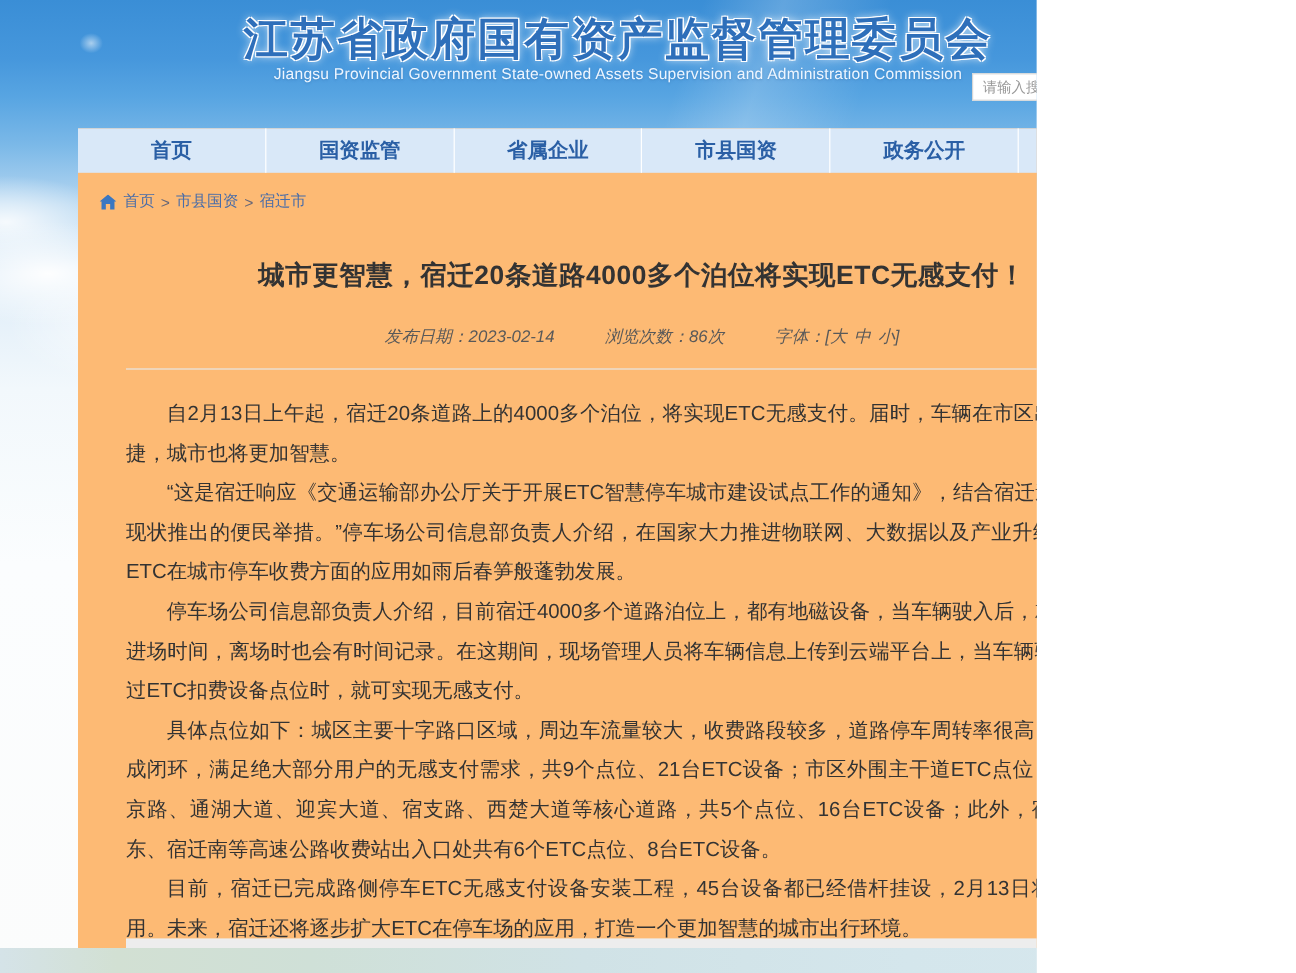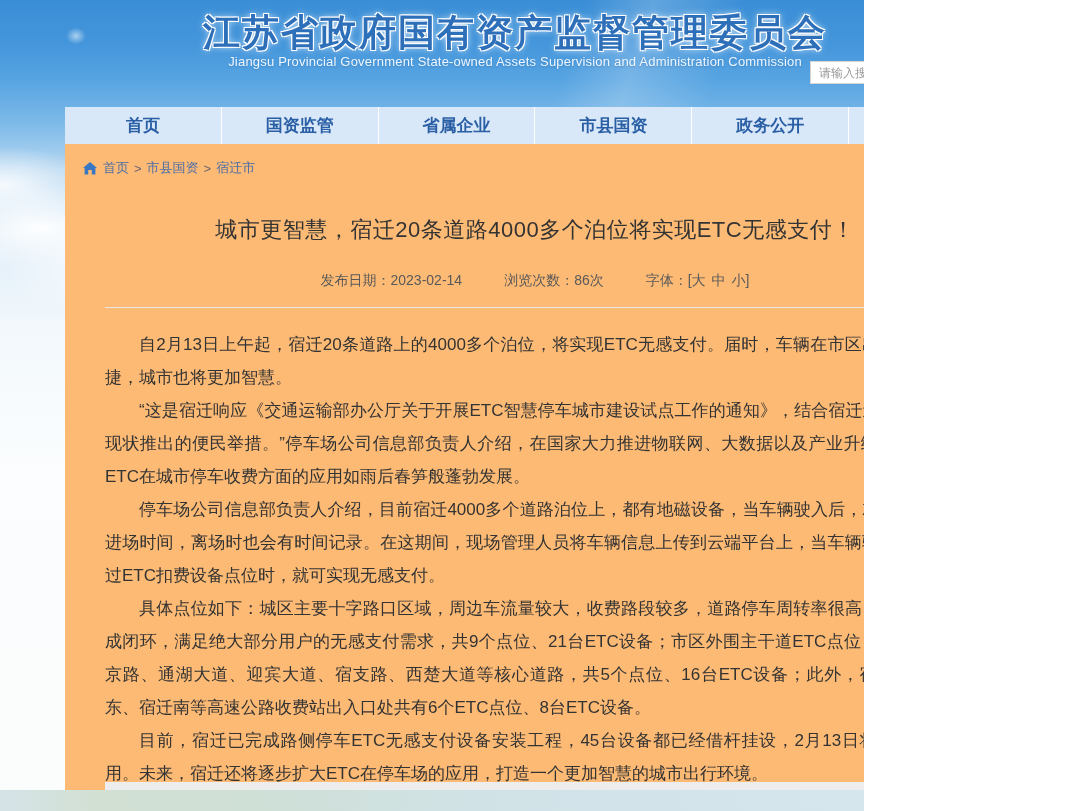--- a/index.html
+++ b/index.html
@@ -47,23 +47,23 @@
     font-size:17px; font-weight:bold; color:#2a5fa5; text-decoration:none; cursor:pointer;
     border-right:1px solid #ffffff; }
   .nav-item:last-child { border-right:none; }
 
   .breadcrumb { display:flex; align-items:center; margin:15px 0 0 18px; font-size:13px; color:#4a6da8; }
   .breadcrumb .crumb { color:#4a6da8; text-decoration:none; cursor:pointer; }
   .breadcrumb .sep { margin:0 5px; color:#667; }
   .breadcrumb .current { color:#4a6da8; }
   .home-ico { margin-right:6px; display:inline-block; }
 
-  .art-title { margin:38px 40px 0; text-align:center; font-size:22px; font-weight:normal; color:#333; letter-spacing:0.5px; }
+  .art-title { margin:38px 40px 0; text-align:center; font-size:22px; font-weight:bold; color:#333; letter-spacing:0.5px; }
 
-  .meta { margin-top:27px; display:flex; justify-content:center; gap:42px; font-size:14px; color:#595959; }
+  .meta { margin-top:27px; display:flex; justify-content:center; gap:42px; font-size:14px; color:#595959;font-style:italic; }
   .meta .fz { cursor:pointer; }
   .meta .fz + .fz { margin-left:6px; }
 
   .rule { margin:17px 40px 0; border:none; border-top:1px solid #e7e7e7; height:0; }
 
   .body-text { margin:20px 40px 0; }
   .body-text p { font-size:17px; color:#333; line-height:33px; text-indent:2em; text-align:justify; }
 
   .bottom-strip { position:absolute; left:40px; right:55px; bottom:0; height:8px; background:#ededed; }
 

